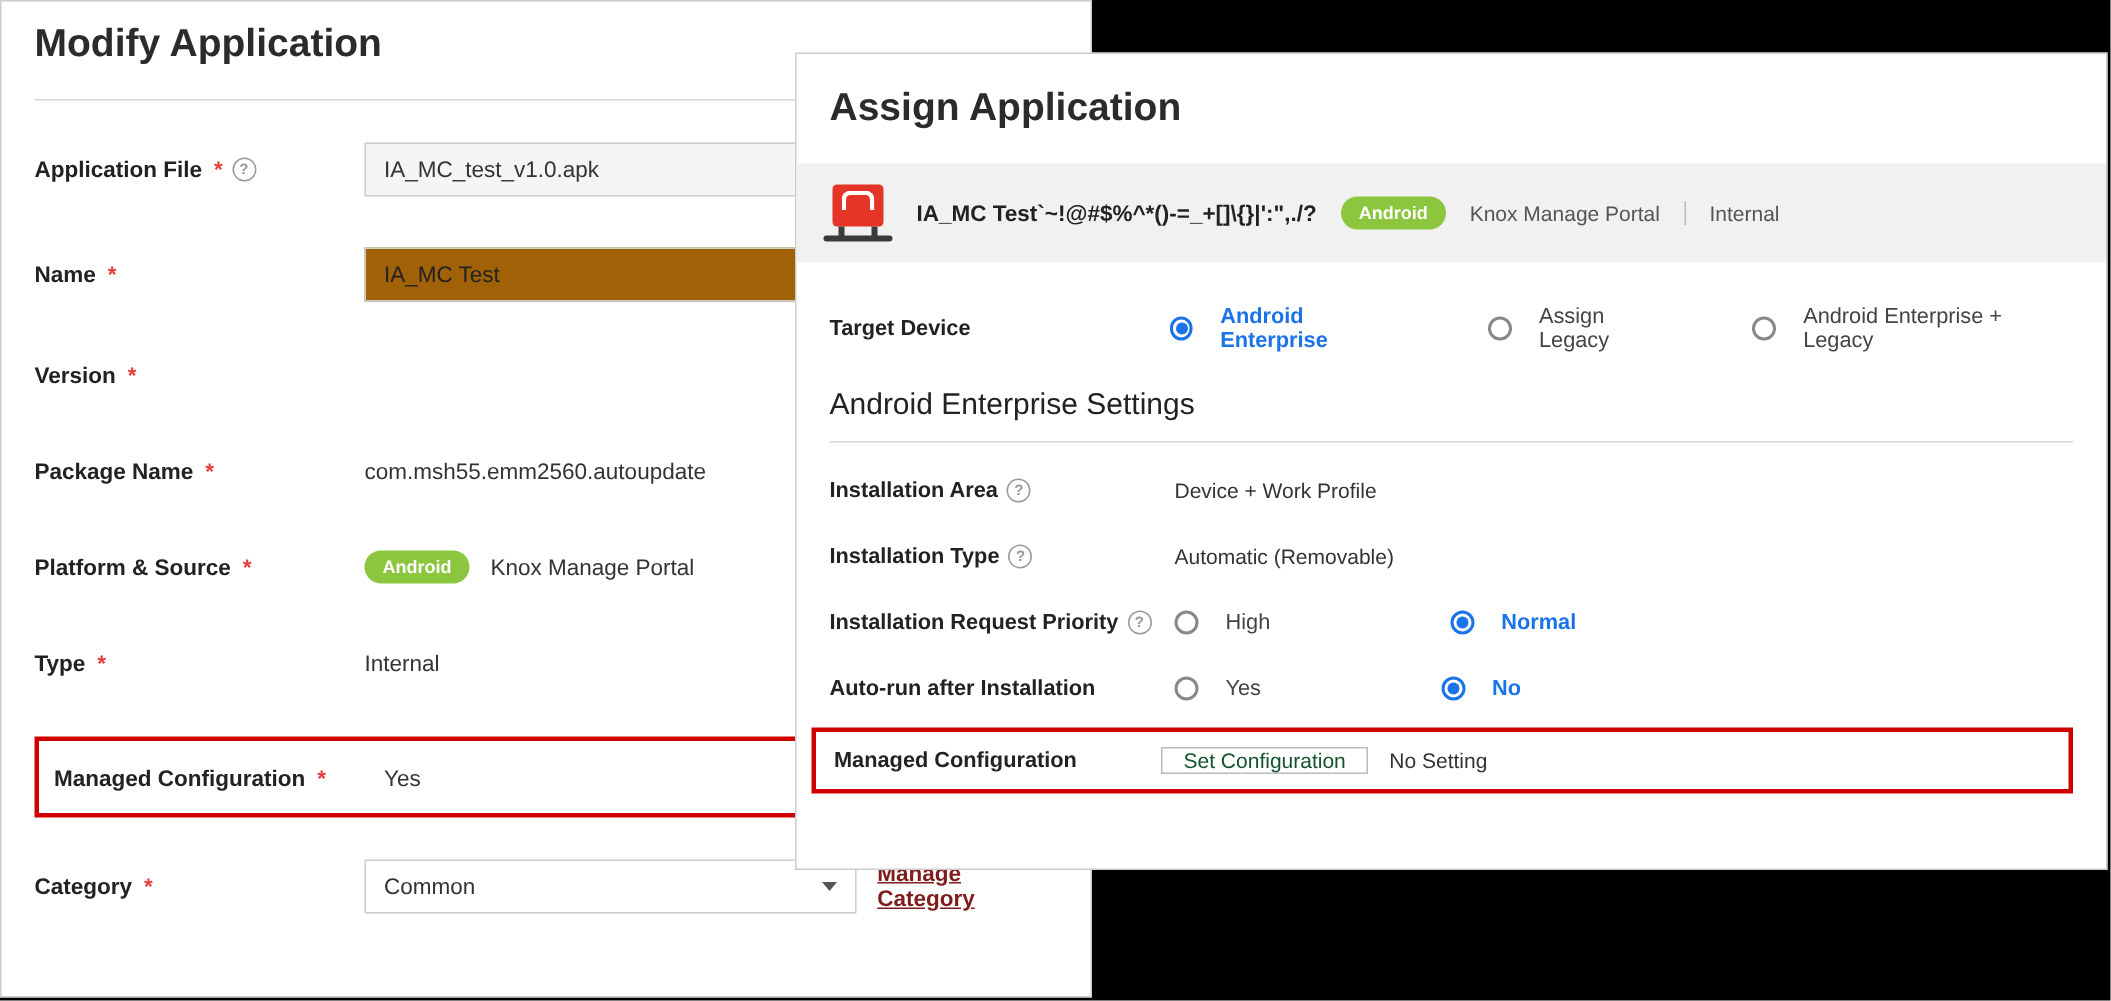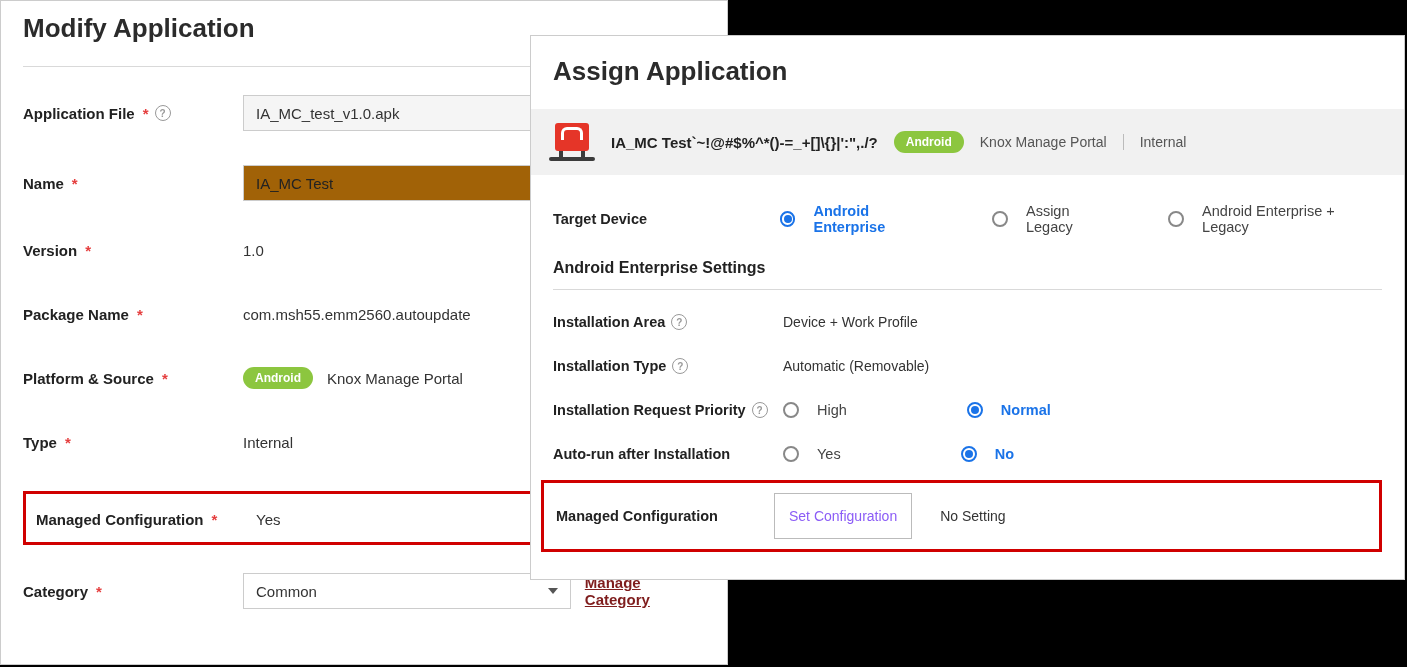--- a/index.html
+++ b/index.html
@@ -159,22 +159,22 @@
     border-radius: 2px;
   }
   .info-text { font-weight: 700; font-size: 15px; color: #222; }
   .divider-v { width: 1px; height: 16px; background: #bbb; }
   .portal-text { color: #555; font-size: 14px; }
   .section {
     padding: 22px 22px 0 22px;
   }
   .section h3 {
     margin: 18px 0 8px 0;
-    font-size: 16px;
-    font-weight: 700;
+    font-size: 20px;
+    font-weight: 400;
     color: #222;
   }
   .right-row {
     display: flex;
     align-items: center;
     min-height: 44px;
   }
   .right-lab {
     width: 230px;
     font-weight: 600;
@@ -206,27 +206,27 @@
     width: 8px; height: 8px;
     background: #1a73e8;
     border-radius: 50%;
     top: 2px; left: 2px;
   }
   .radio.sel .rlabel { color: #1a73e8; font-weight: 600; }
   .sep { border-bottom: 1px solid #d9d9d9; margin: 12px 22px 0 22px; }
   .btn {
     border: 1px solid #bbb;
     background: #fff;
-    color: #8b5cf6;
-    height: 46px;
+    color: #14532d;
+    height: 18px;
     padding: 0 14px;
     font-size: 14px;
     display: inline-flex;
     align-items: center;
-    margin-right: 28px;
+    margin-right: 14px;
     cursor: pointer;
   }
   .right-mc-area {
     border: 3px solid #d00000;
     margin: 4px 22px 0 10px;
     padding: 10px 10px 10px 12px;
     display: flex;
     align-items: center;
   }
 </style>
@@ -260,23 +260,20 @@
           <span>IA_MC Test</span>
         </div>
     </div>
   </div>
 
   <div class="row">
     <div class="lab">
       <span>Version</span>
       <span class="req">*</span>
     </div>
-    <div class="val">
-        <span>1.0</span>
-      </div>
   </div>
 
   <div class="row">
     <div class="lab">
       <span>Package Name</span>
       <span class="req">*</span>
     </div>
     <div class="val">
         <span>com.msh55.emm2560.autoupdate</span>
       </div>

